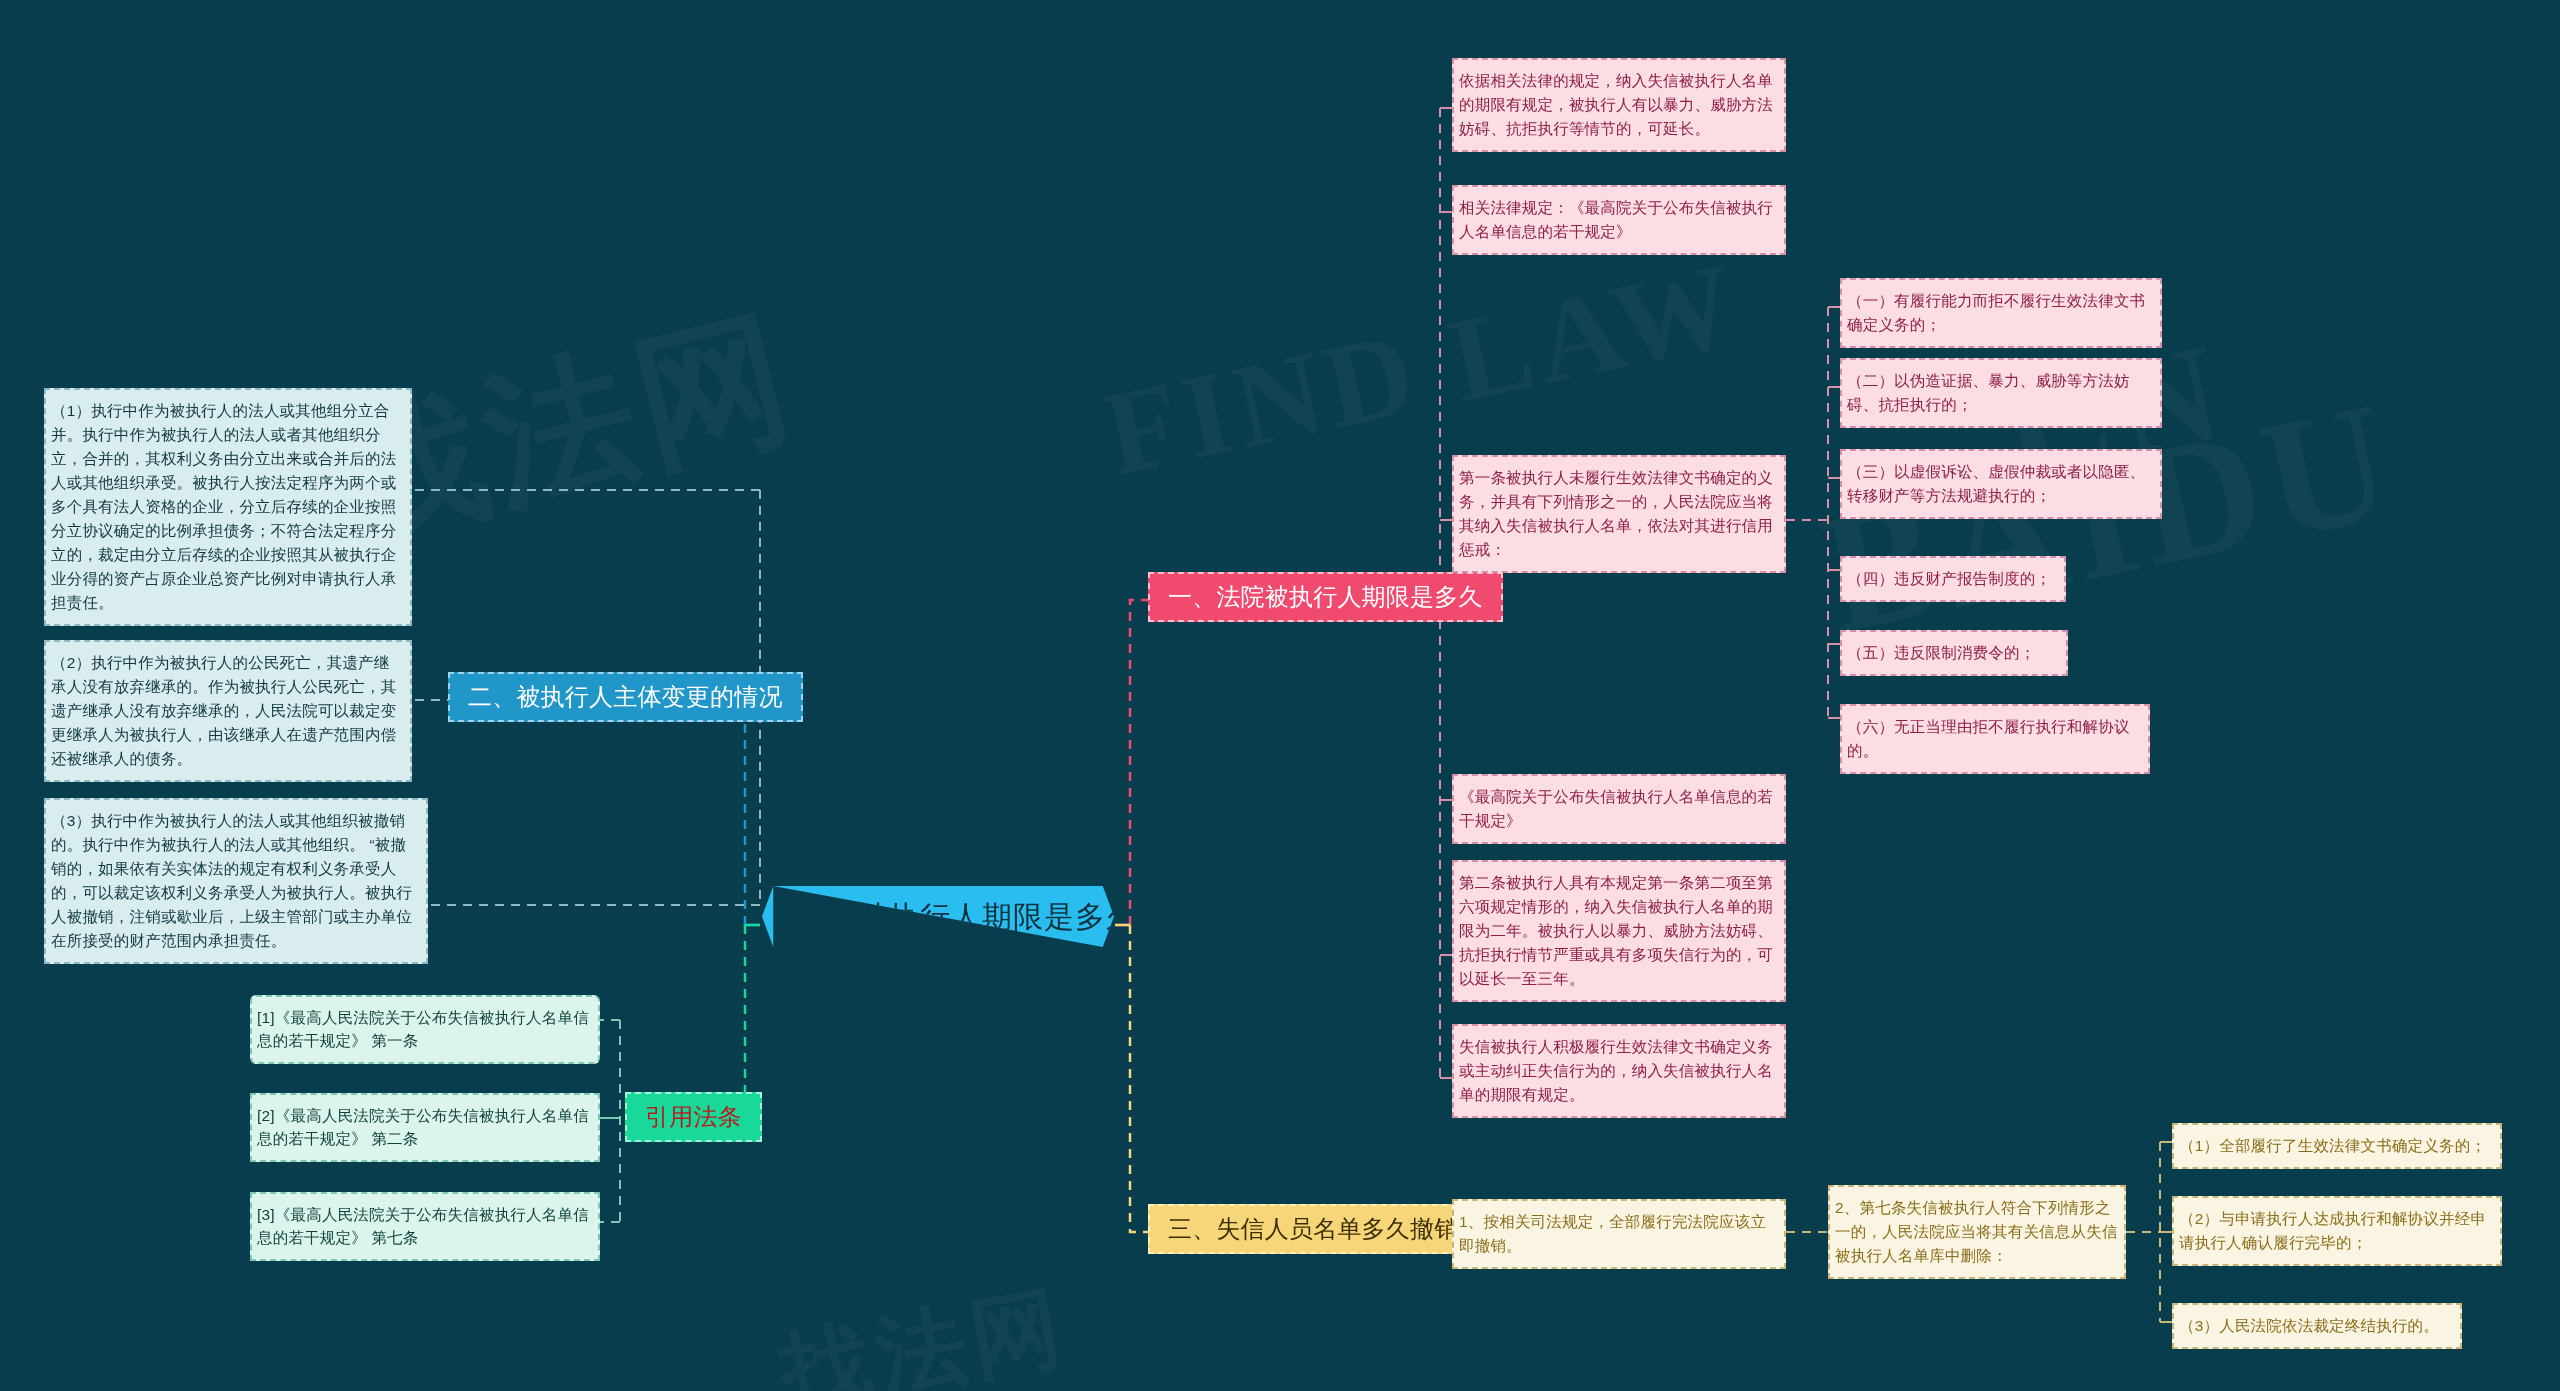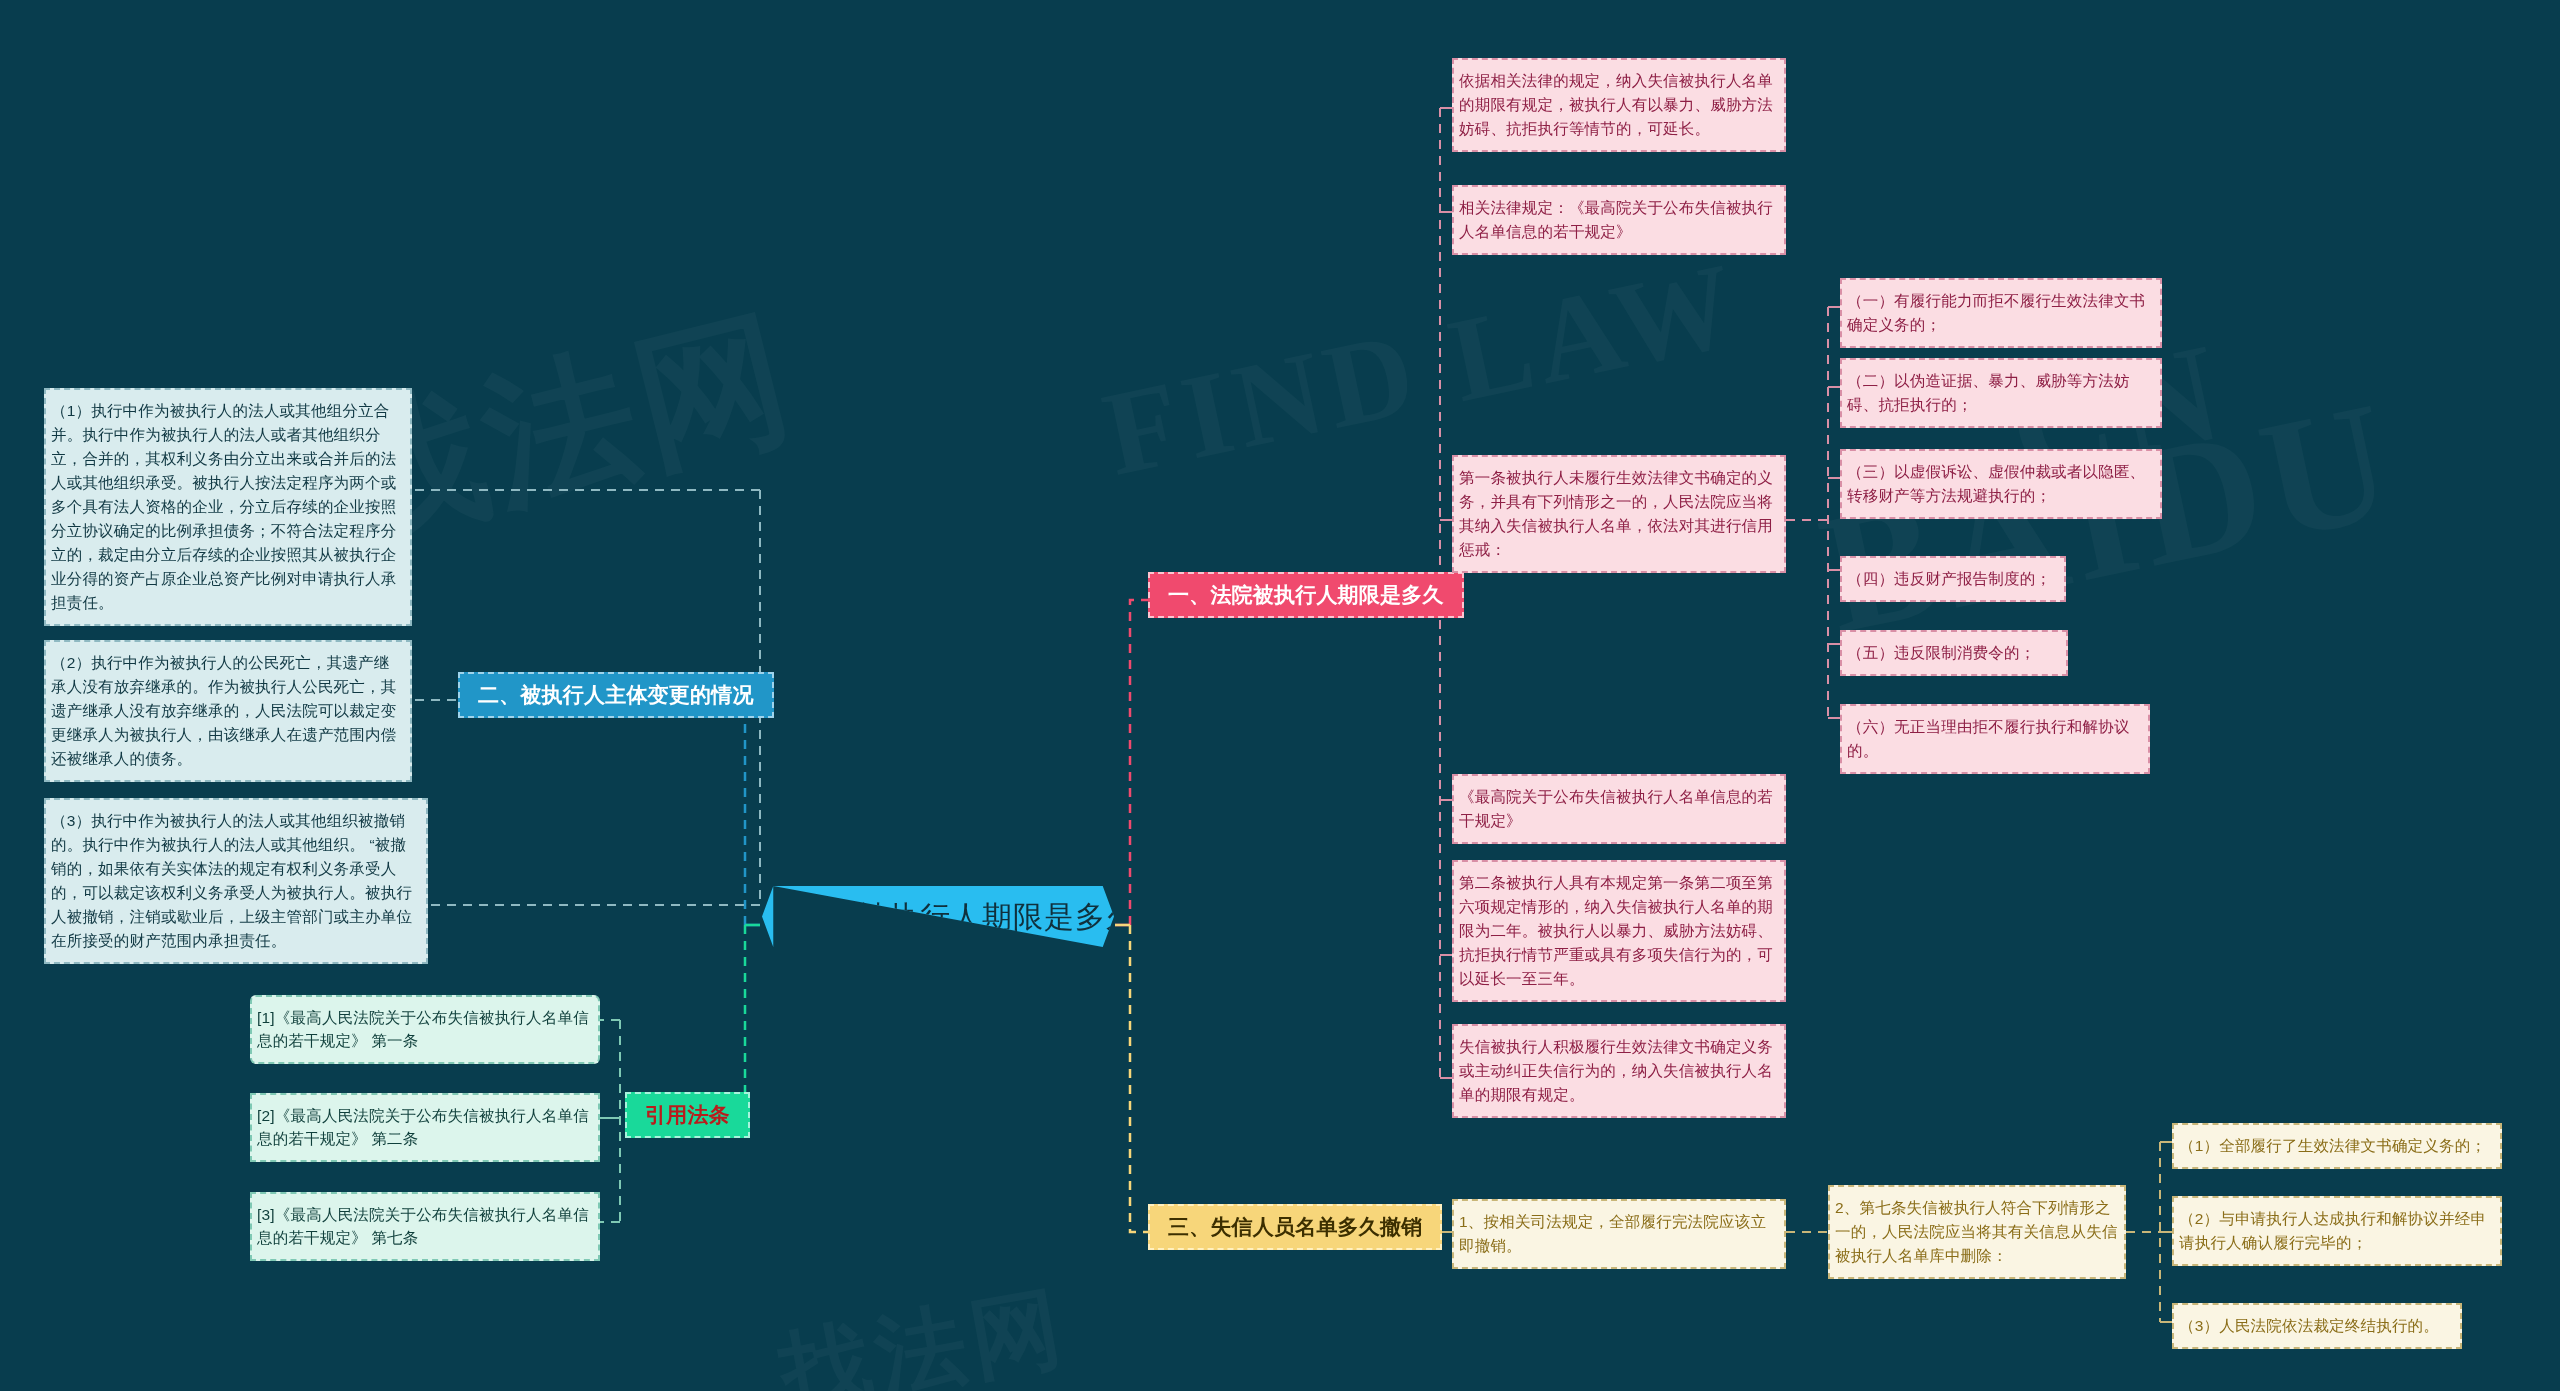--- a/index.html
+++ b/index.html
@@ -48,22 +48,22 @@
     letter-spacing: 1px;
     padding: 14px 34px;
     line-height: 1.1;
     text-align: center;
     clip-path: polygon(3.2% 0, 96.8% 0, 100% 50%, 96.8% 100%, 3.2% 0.02%, 3.2% 100%, 0 50%);
     white-space: nowrap;
   }
 
   
   .branch {
-    font-size: 21px;
-    font-weight: 700;
+    font-size: 24px;
+    font-weight: 400;
     padding: 8px 18px;
     white-space: nowrap;
     line-height: 1.25;
     border: 2px dashed transparent;
   }
   .branch.pink   { background:#f04a6e; color:#ffffff; border-color:#ffc3d0; }
   .branch.blue   { background:#2196c8; color:#ffffff; border-color:#9fd4ec; }
   .branch.yellow { background:#f7d67a; color:#3c2f00; border-color:#fff0c0; }
   .branch.green  { background:#19d99a; color:#b91c1c; border-color:#a7f3dd; }
 
@@ -138,21 +138,21 @@
     <path d="M2160 1142 V1322" stroke="#c9b678" stroke-width="2" fill="none" stroke-dasharray="9 7"></path>
     <path d="M2160 1142 H2172" stroke="#c9b678" stroke-width="2" fill="none"></path>
     <path d="M2160 1232 H2172" stroke="#c9b678" stroke-width="2" fill="none"></path>
     <path d="M2160 1322 H2172" stroke="#c9b678" stroke-width="2" fill="none"></path>
   </svg>
 
   <div class="node central" style="left:762px; top:886px; width:352px;">法院被执行人期限是多久</div>
 
   <div class="node branch pink" style="left:1148px; top:572px;">一、法院被执行人期限是多久</div>
 
-  <div class="node branch blue" style="left:458px; top:672px;">二、被执行人主体变更的情况</div>
+  <div class="node branch blue" style="left:448px; top:672px;">二、被执行人主体变更的情况</div>
 
   <div class="node branch yellow" style="left:1148px; top:1204px;">三、失信人员名单多久撤销</div>
 
   <div class="node branch green" style="left:625px; top:1092px;">引用法条</div>
 
   <div class="node leaf pink" style="left:1452px; top:58px; width:334px;">依据相关法律的规定，纳入失信被执行人名单的期限有规定，被执行人有以暴力、威胁方法妨碍、抗拒执行等情节的，可延长。</div>
 
   <div class="node leaf pink" style="left:1452px; top:185px; width:334px;">相关法律规定：《最高院关于公布失信被执行人名单信息的若干规定》</div>
 
   <div class="node leaf pink" style="left:1452px; top:455px; width:334px;">第一条被执行人未履行生效法律文书确定的义务，并具有下列情形之一的，人民法院应当将其纳入失信被执行人名单，依法对其进行信用惩戒：</div>

